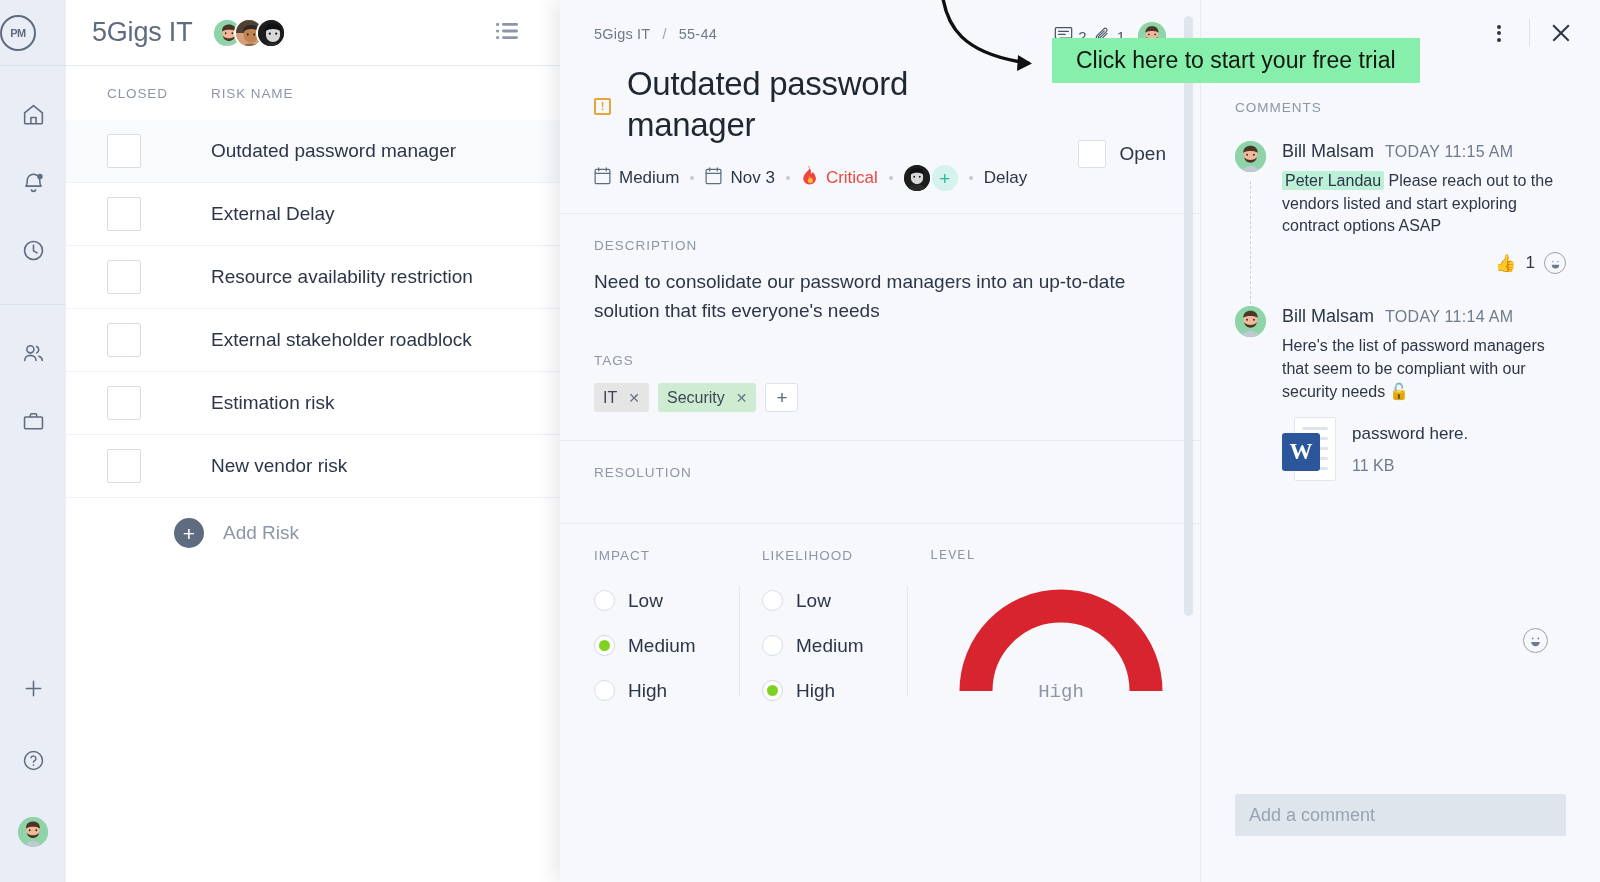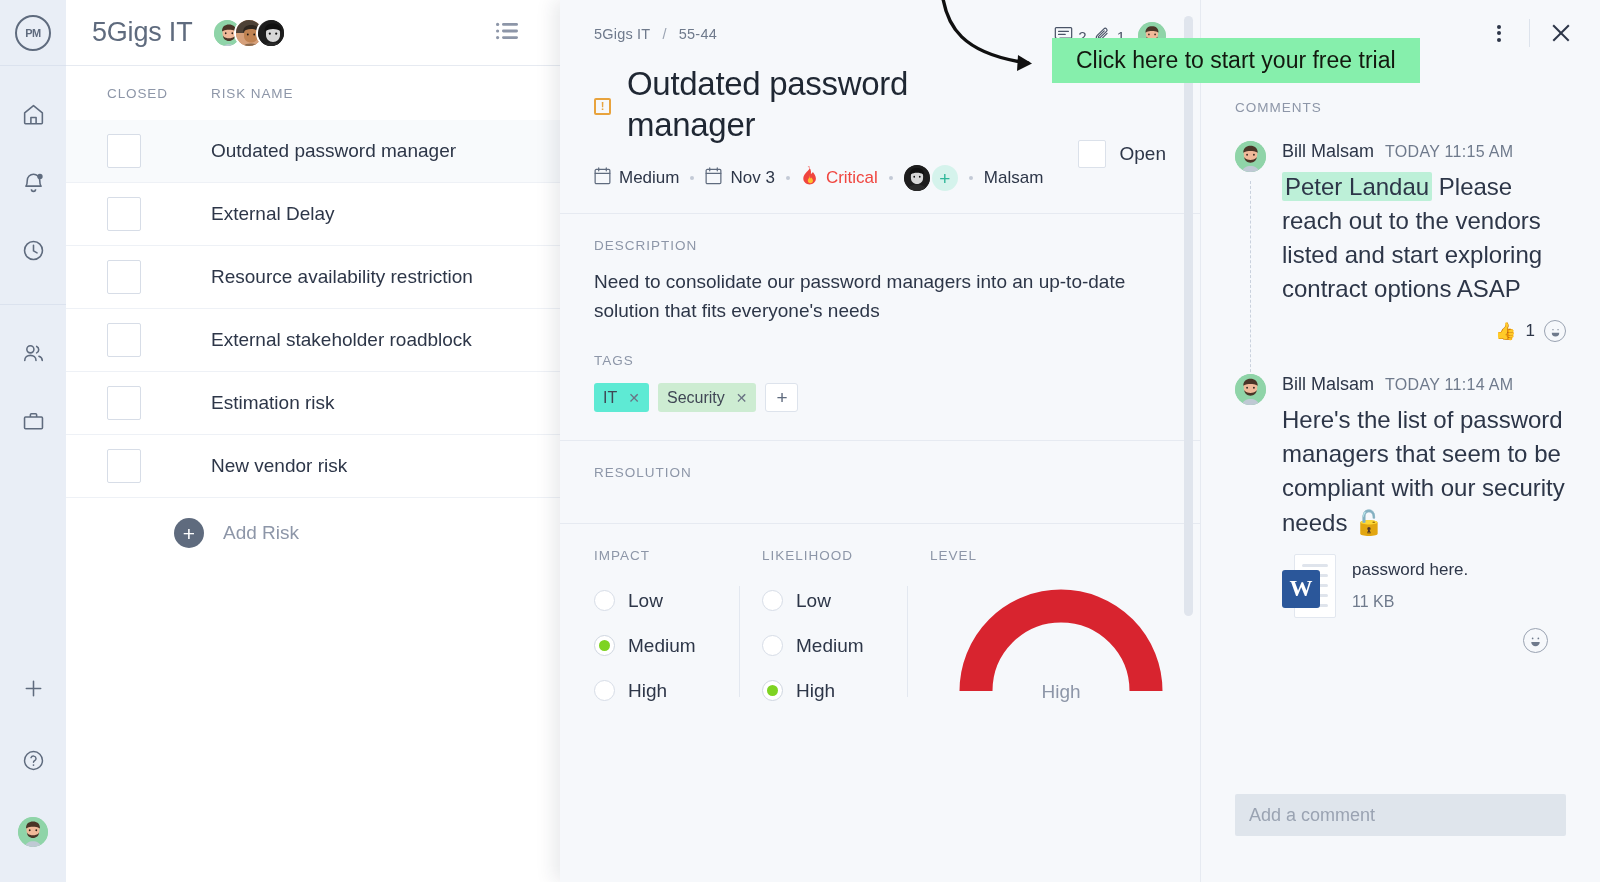--- a/index.html
+++ b/index.html
@@ -13,21 +13,21 @@
   #app { position: relative; width: 1600px; height: 882px; }
 
   
   .rail {
     position: absolute; left: 0; top: 0; width: 66px; height: 882px;
     background: #e9eef6;
     display: flex; flex-direction: column; align-items: center;
   }
   .rail-logo {
     width: 66px; height: 66px;
-    display: flex; align-items: center; justify-content: center;
+    display: flex; align-items: center; 
     border-bottom: 1px solid #dbe2ee;
   }
   .logo-circle {
     width: 36px; height: 36px; border-radius: 50%;
     border: 2px solid #5f6b7e;
     display: flex; align-items: center; justify-content: center;
     font-size: 11px; font-weight: bold; color: #5f6b7e; letter-spacing: -0.4px;
   }
   .rail-group { width: 66px; padding-top: 14px; }
   .rail-group.bordered { border-bottom: 1px solid #dbe2ee; padding-bottom: 20px; }
@@ -174,31 +174,31 @@
   .sect-label {
     font-size: 13.5px; color: #8d96a8; letter-spacing: 1px; margin-bottom: 15px;
   }
   .sect-body { font-size: 19px; color: #2d3648; line-height: 1.5; max-width: 560px; }
   .tags-row { display: flex; align-items: center; gap: 9px; }
   .tag {
     height: 29px; border-radius: 3px; display: flex; align-items: center;
     padding: 0 9px; font-size: 16px; gap: 11px; cursor: pointer;
   }
   .tag .x { color: #6a7384; font-size: 14px; }
-  .tag-it { background: #5eead4; color: #3f4654; text-align: center; }
+  .tag-it { background: #e5e5e5; color: #3f4654; text-align: center; }
   .tag-sec { background: #cdecd2; color: #3f4654; }
   .tag-add {
     width: 33px; height: 29px; border: 1px solid #dde3ec; border-radius: 3px;
     background: #fff; display: flex; align-items: center; justify-content: center;
     font-size: 19px; color: #5f6b7e; cursor: pointer;
   }
 
   .matrix { display: flex; padding: 24px 34px 0 34px; }
   .mcol { width: 168px; }
-  .mcol.lvl { width: auto; flex: 1; position: relative; }
+  .mcol.lvl { width: auto; flex: 1; position: relative; font-family: Liberation Mono, monospace; }
   .radio-line { display: flex; align-items: center; gap: 13px; height: 45px; cursor: pointer; }
   .radio {
     width: 21px; height: 21px; border-radius: 50%; border: 1px solid #d7dde7;
     background: #fff; display: flex; align-items: center; justify-content: center;
   }
   .radio.on { border-color: #cfd6e0; }
   .radio.on::after {
     content: ''; width: 11px; height: 11px; border-radius: 50%; background: #7ed321;
   }
   .radio-label { font-size: 19px; color: #2d3648; }
@@ -229,21 +229,21 @@
     width: 1px; border-left: 1px dashed #c9d1dd;
   }
   .cmt-av {
     width: 31px; height: 31px; border-radius: 50%; background: #8fd4a8;
     flex: none; overflow: hidden; position: relative; z-index: 2;
   }
   .cmt-body { margin-left: 16px; flex: 1; }
   .cmt-head { display: flex; align-items: baseline; gap: 11px; }
   .cmt-author { font-size: 18px; color: #2d3648; }
   .cmt-time { font-size: 16px; color: #6f7a8c; letter-spacing: 0.3px; }
-  .cmt-text { font-size: 24px; color: #2d3648; line-height: 1.42; margin-top: 8px; }
+  .cmt-text { font-size: 16px; color: #2d3648; line-height: 1.42; margin-top: 8px; }
   .mention { background: #bdf0d8; color: #2d3648; padding: 1px 3px; border-radius: 2px; }
   .cmt-reactions {
     display: flex; align-items: center; justify-content: flex-end;
     gap: 9px; margin-top: 14px; font-size: 17px; color: #2d3648;
   }
   .emoji-btn {
     width: 22px; height: 22px; border-radius: 50%; border: 1.4px solid #9aa3b2;
     display: flex; align-items: center; justify-content: center; cursor: pointer;
   }
   .attach {
@@ -584,21 +584,21 @@
                     <path d="M6.5 12C6.5 5.5 10 3.5 15 3.5S23.5 6 23.5 12c0 0-2.5-3-8.5-3s-8.5 3-8.5 3z" fill="#111"></path>
                     <ellipse cx="11.8" cy="13.6" rx="1" ry="1.2" fill="#101010"></ellipse>
                     <ellipse cx="18.2" cy="13.6" rx="1" ry="1.2" fill="#101010"></ellipse>
                     <path d="M3 30c1.5-5 6-7.5 12-7.5S25.5 25 27 30z" fill="#2a2a2a"></path>
                   </svg>
                 </span>
                 <span class="plus-av">+</span>
               </div>
               <div class="meta-dot"></div>
               <div class="meta-item">
-                <span>Malsam</span>
+                <span>Delay</span>
               </div>
             </div>
           </div>
         </div>
 
         <div class="card">
           <div class="sect">
             <div class="sect-label">DESCRIPTION</div>
             <div class="sect-body">Need to consolidate our password managers into an up-to-date solution that fits everyone's needs</div>
           </div>

